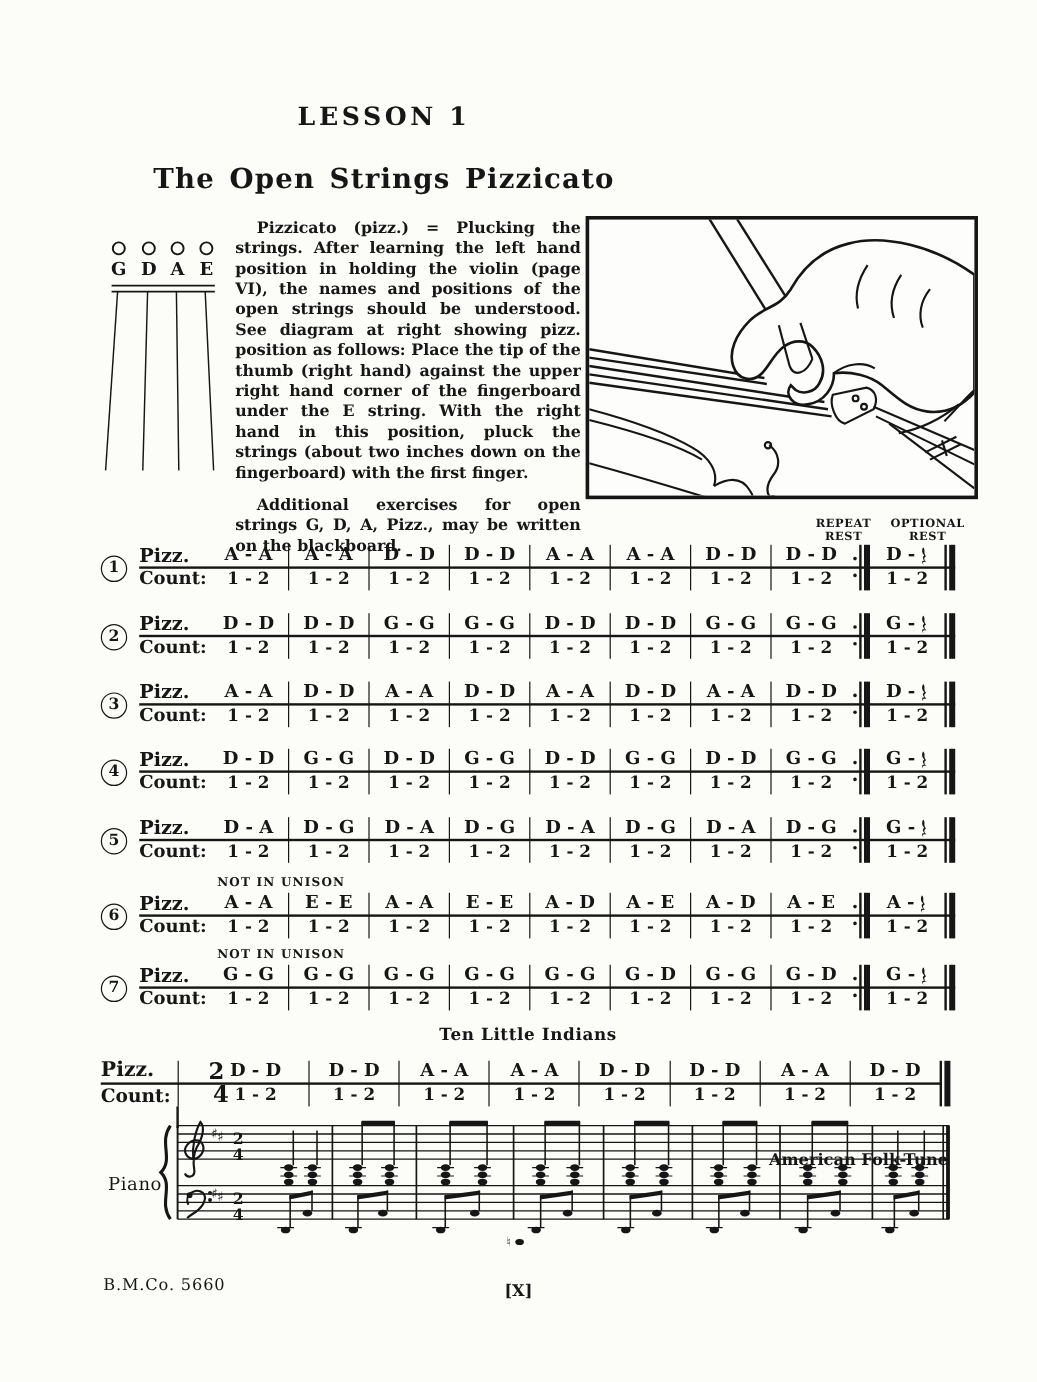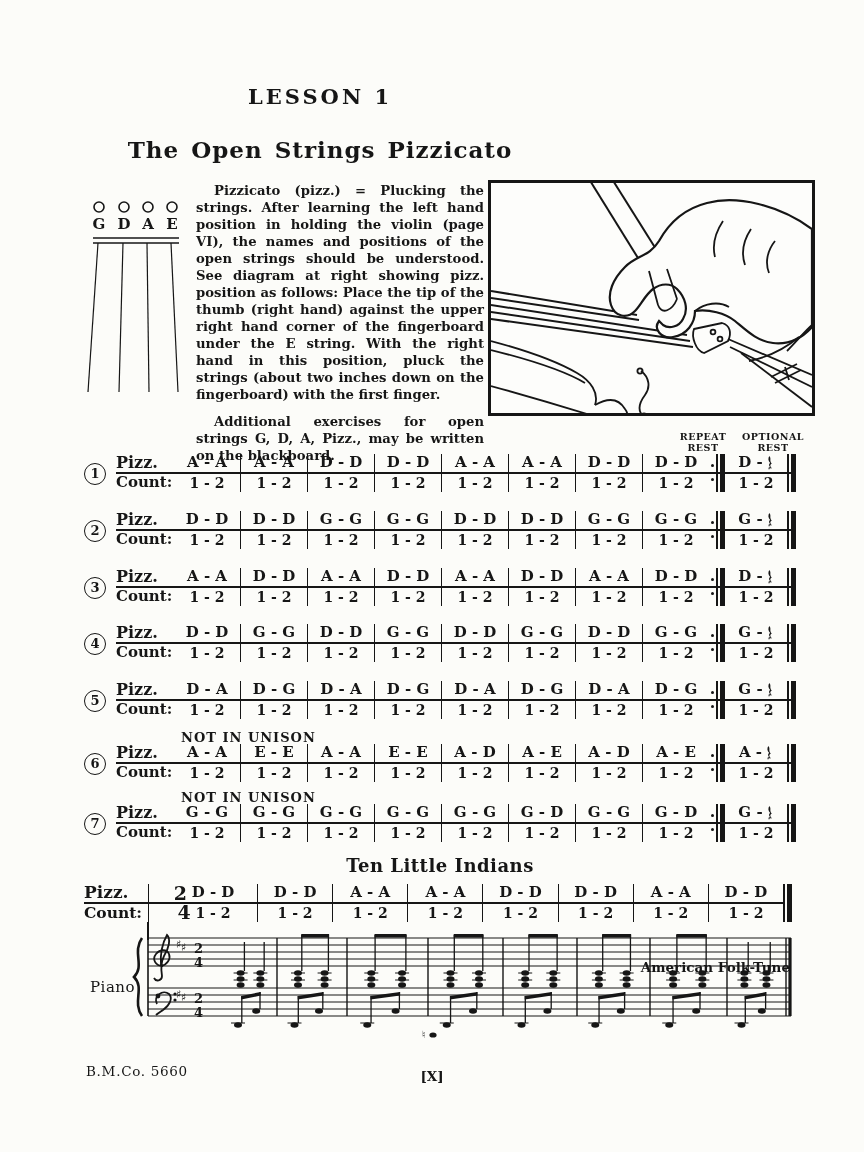--- a/index.html
+++ b/index.html
@@ -14,21 +14,21 @@
   .intro{left:196px;top:182px;width:288px;font-size:13.2px;line-height:17px;font-weight:bold;text-align:justify;}
   .intro p{margin:0 0 10px 0;text-indent:18px;}
   
   .string-diagram{left:80px;top:196px;}
   
   .illustration{left:488px;top:180px;width:321px;height:230px;border:3px solid #161616;background:#fdfdfb;}
   
   .cap2{font-size:9.5px;font-weight:bold;line-height:10.5px;text-align:center;letter-spacing:0.5px;}
   .cap-repeat{left:663px;top:432px;width:80px;}
   .cap-quarter{left:733px;top:432px;width:80px;}
-  .unison{position:absolute;left:97px;top:-14px;font-size:13px;font-weight:bold;letter-spacing:1px;}
+  .unison{position:absolute;left:97px;top:-14px;font-size:10px;font-weight:bold;letter-spacing:1px;}
   
   .ex-row{position:absolute;left:84px;width:712px;height:38px;}
   .badge{position:absolute;left:0;top:9px;width:20px;height:20px;border:1.7px solid #161616;border-radius:50%;
          text-align:center;font-size:13px;font-weight:bold;line-height:20px;}
   .ex-body{position:absolute;left:32px;right:0;top:0;bottom:0;display:flex;}
   .ex-body::before{content:'';position:absolute;left:0;right:0;top:18.2px;height:1.6px;background:#161616;}
   .lblcol{width:62px;display:flex;flex-direction:column;position:relative;}
   .lbl-pizz{height:19px;font-size:16px;font-weight:bold;line-height:18px;}
   .lbl-count{height:19px;font-size:15px;font-weight:bold;line-height:19px;}
   .measures{flex:1;display:flex;position:relative;}
@@ -41,21 +41,21 @@
   .qrest{width:7px;height:15px;margin-top:1px;}
   .repeat-sign{width:16px;position:relative;}
   .rp-dot{position:absolute;left:2px;width:3px;height:3px;border-radius:50%;background:#161616;}
   .rp-d1{top:10px;} .rp-d2{top:24px;}
   .rp-thin{position:absolute;left:7px;top:0;bottom:0;width:1.6px;background:#161616;}
   .rp-thick{position:absolute;left:11px;top:0;bottom:0;width:4.6px;background:#161616;}
   .final-bar{width:9px;position:relative;}
   .fb-thin{position:absolute;left:0;top:0;bottom:0;width:1.6px;background:#161616;}
   .fb-thick{position:absolute;left:4px;top:0;bottom:0;width:4.6px;background:#161616;}
   
-  .song-title{left:120px;top:855px;width:640px;text-align:center;font-size:18px;font-weight:bold;letter-spacing:0.5px;}
+  .song-title{left:120px;top:855px;width:640px;text-align:center;font-size:14px;font-weight:bold;letter-spacing:0.5px;}
   .song-row{position:absolute;left:84px;top:884px;width:708px;height:38px;}
   .song-row::before{content:'';position:absolute;left:0;right:7px;top:18.2px;height:1.8px;background:#161616;}
   .s-flex{display:flex;height:100%;}
   .s-lblcol{width:64px;display:flex;flex-direction:column;}
   .s-pizz{height:19px;font-size:17px;font-weight:bold;line-height:17px;}
   .s-count{height:19px;font-size:15.5px;font-weight:bold;line-height:20px;}
   .s-measures{flex:1;display:flex;border-left:1.8px solid #161616;}
   .s-measure{flex:1;display:flex;flex-direction:column;border-right:1.6px solid #161616;}
   .s-measure.first{flex:0 0 108px;}
   .s-measure.lastm{border-right:none;}

